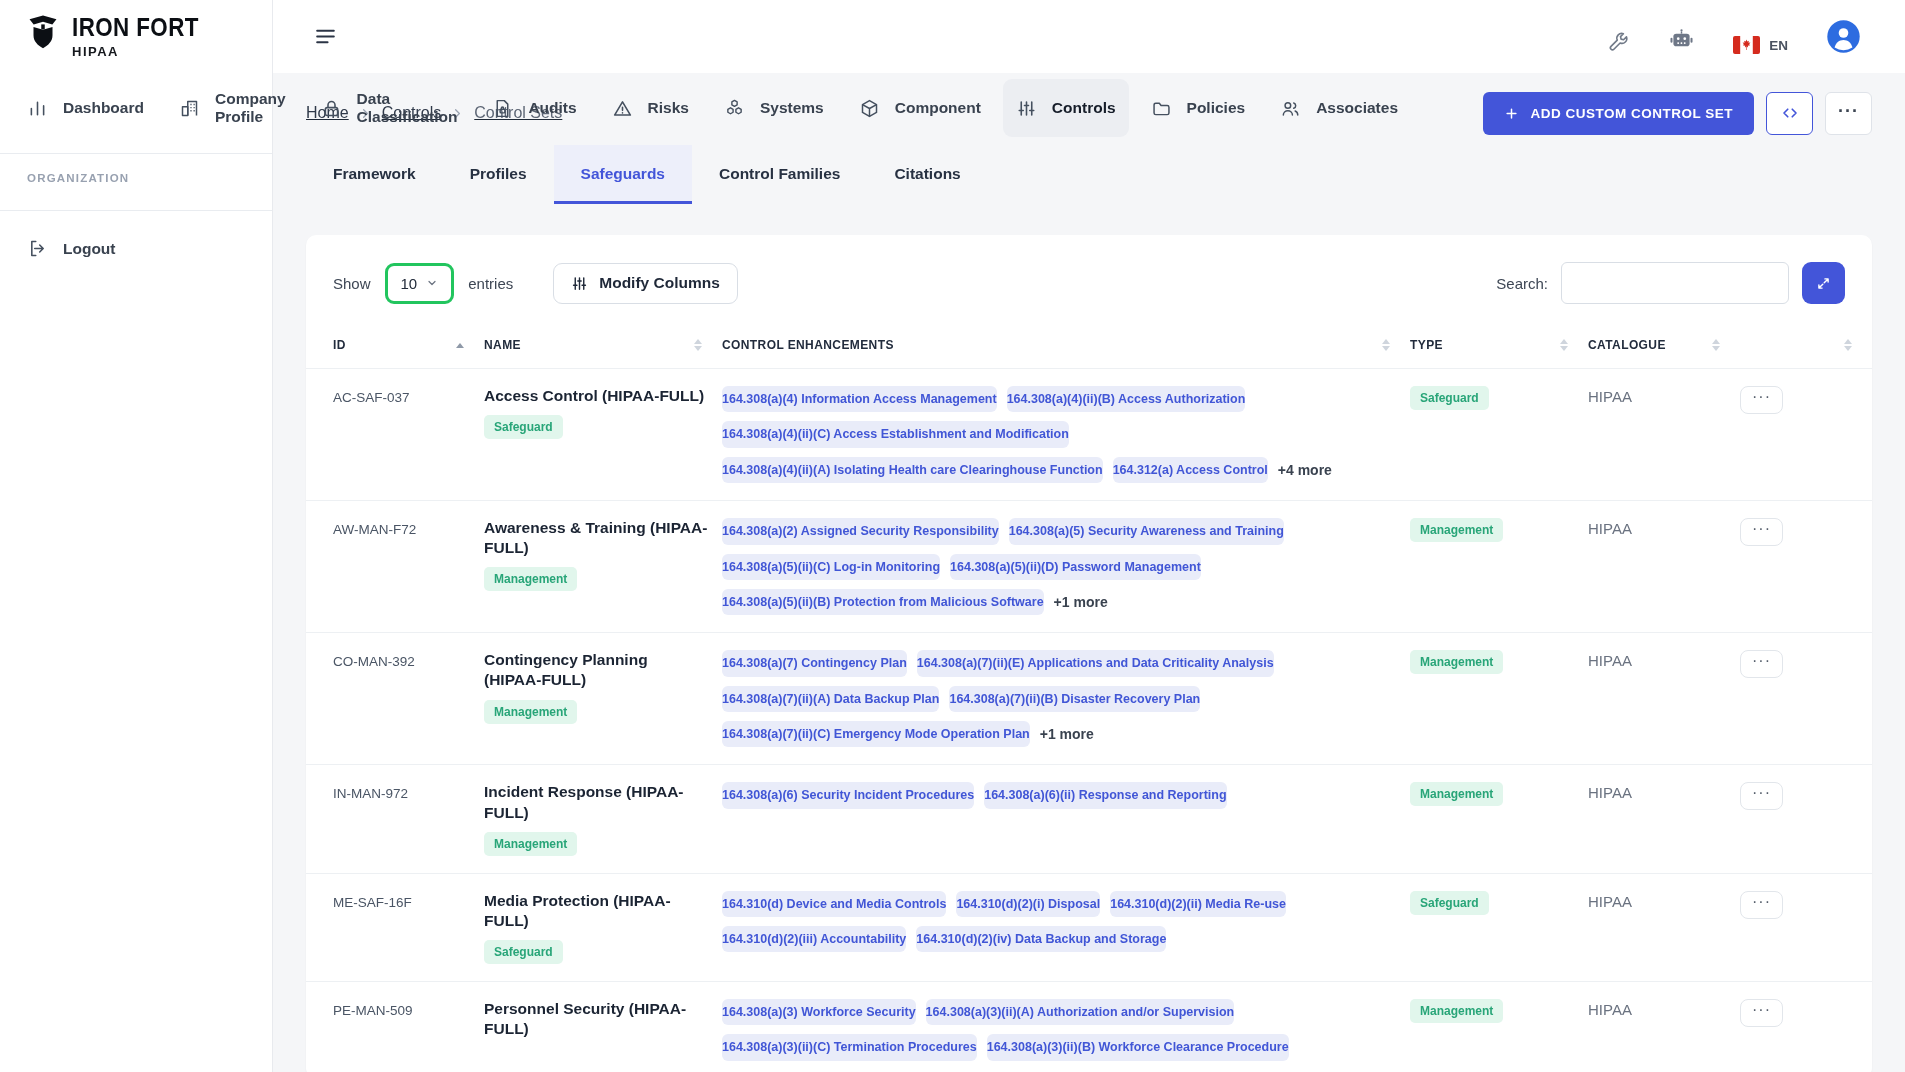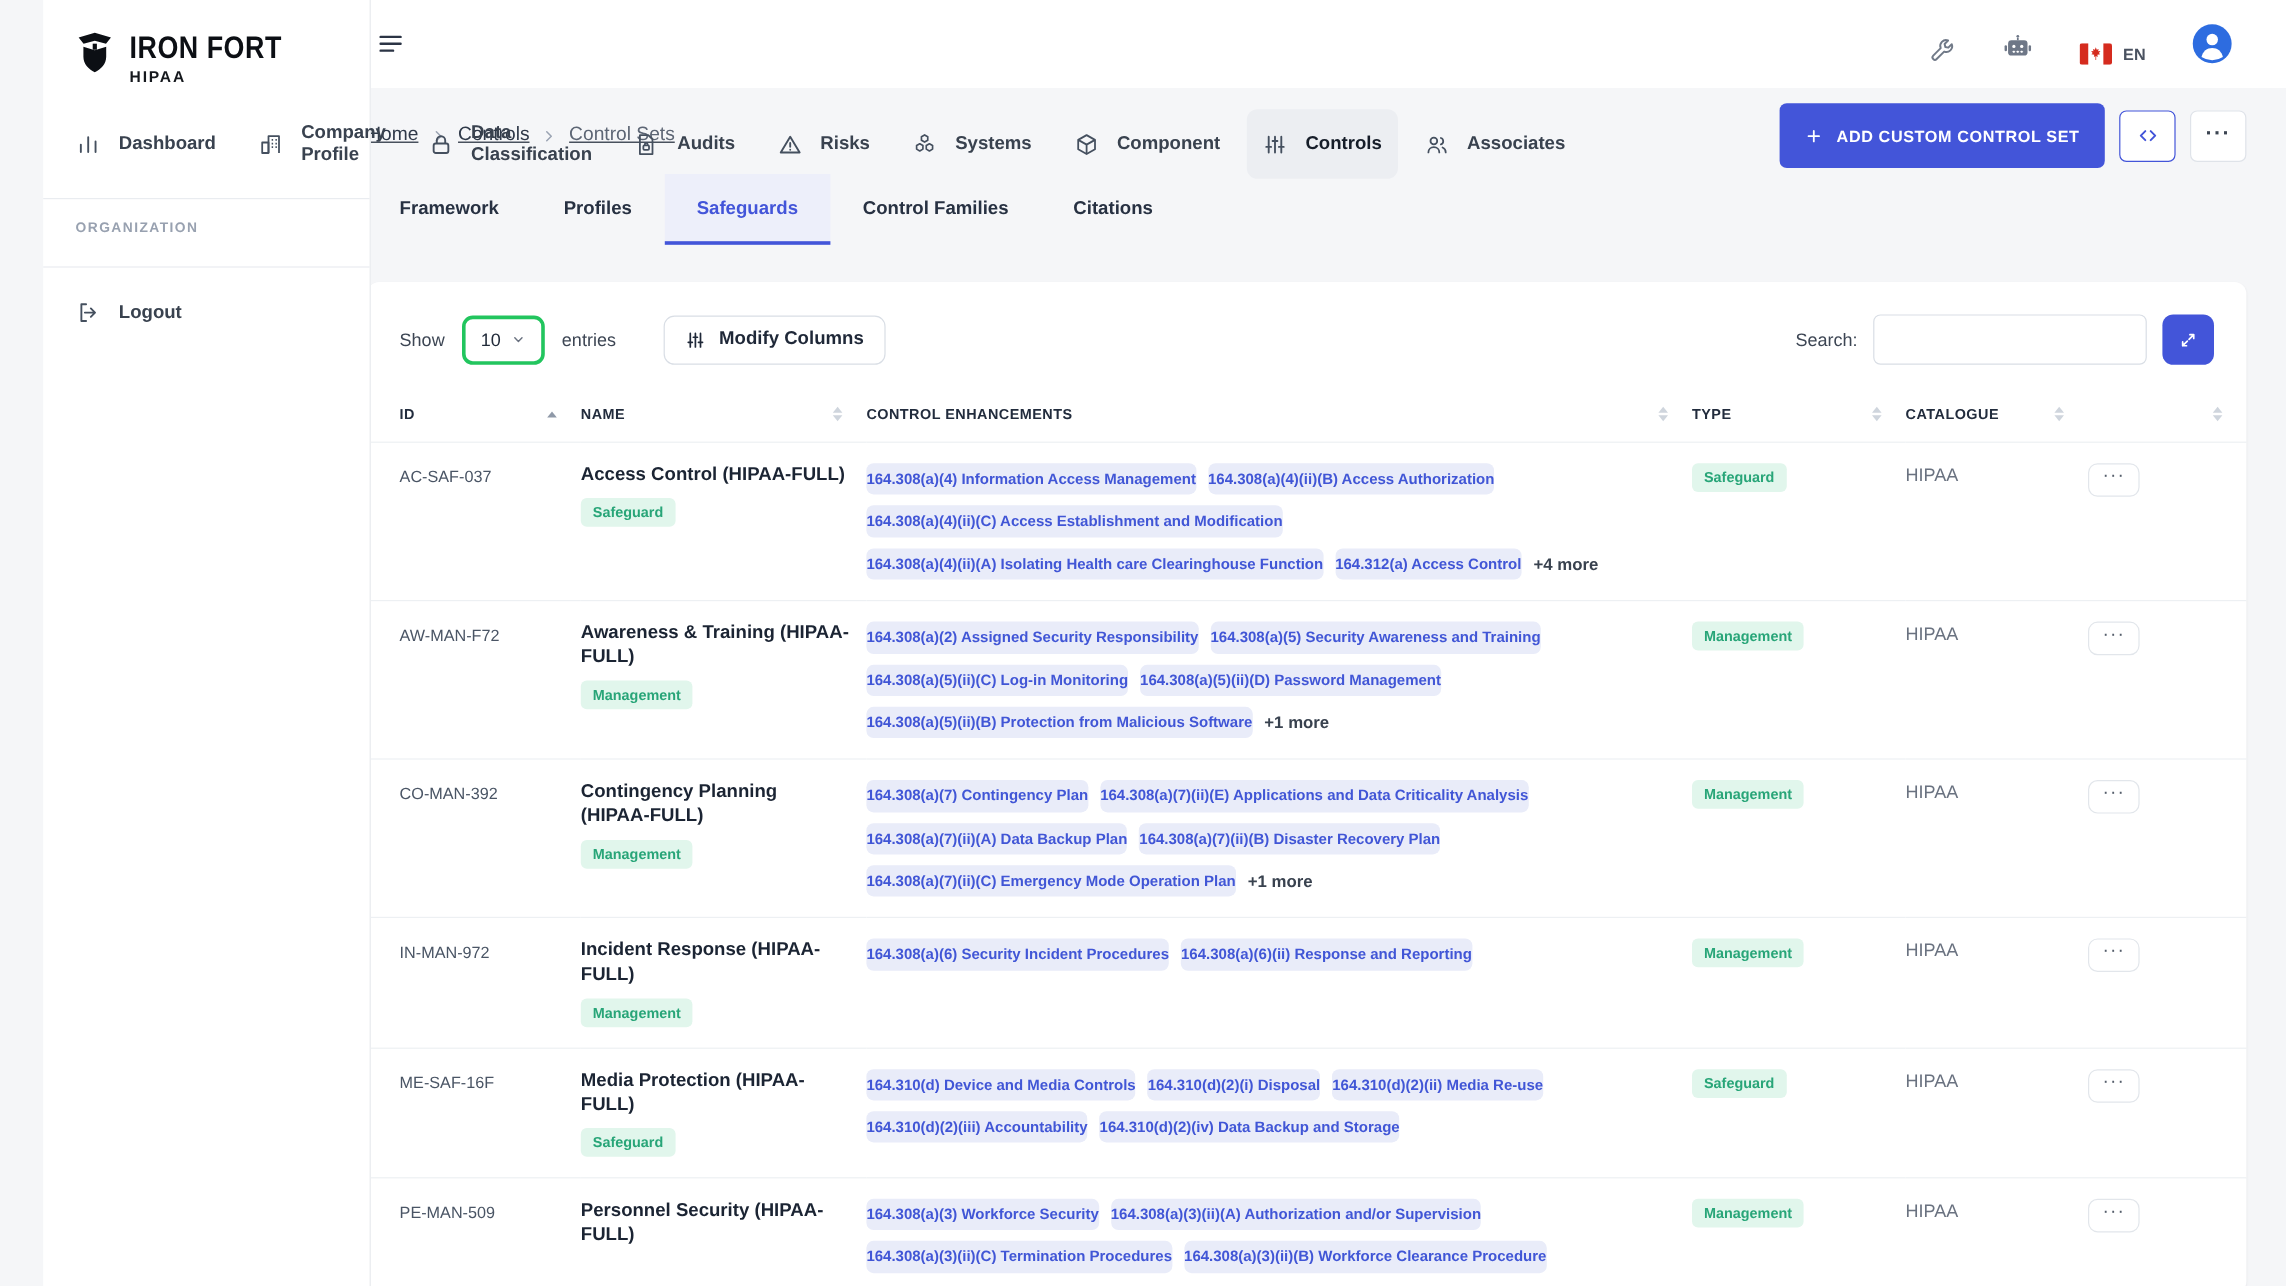--- a/index.html
+++ b/index.html
@@ -2,21 +2,21 @@
 <html><head>
 <meta charset="utf-8">
 <style>
   * { margin:0; padding:0; box-sizing:border-box; }
   html,body { width:1905px; height:1072px; overflow:hidden; background:#f5f6f8;
               font-family:"Liberation Sans", sans-serif; color:#1f2937; }
   svg { display:block; }
 
   
   .sidebar { position:fixed; left:0; top:0; width:273px; height:1072px; background:#fff;
-             border-right:1px solid #e8eaee; padding:16px 14px; z-index:5;margin-left:36px; }
+             border-right:1px solid #e8eaee; padding:4px 14px; z-index:5; }
   .logo-row { display:flex; align-items:flex-start; gap:10px; padding:8px 8px 20px 10px; }
   .logo-mark { flex:0 0 auto; }
   .brand-name { font-size:26px; font-weight:800; color:#0c0f14; letter-spacing:.5px;
                 transform:scaleX(.86); transform-origin:left center; white-space:nowrap; }
   .brand-sub { font-size:13px; font-weight:700; color:#15181d; letter-spacing:1.5px; margin-top:1px; }
   .nav { display:flex; flex-direction:row; gap:9px; }
   .nav-item { display:flex; align-items:center; gap:15px; padding:11px 13px; border-radius:9px;
               font-size:15.5px; font-weight:600; color:#39424f; cursor:pointer; }
   .nav-item svg { color:#45505f; }
   .nav-item.active { background:#eceef2; color:#161d29; }
@@ -34,21 +34,21 @@
   
   .content { position:absolute; left:273px; top:73px; right:0; bottom:0; padding:14px 33px 0; overflow:hidden; }
 
   .breadcrumb-row { display:flex; align-items:center; justify-content:space-between; height:52px; }
   .breadcrumb { display:flex; align-items:center; gap:9px; font-size:16px;text-decoration:underline; }
   .crumb { color:#2f3949; cursor:pointer; }
   .crumb.current { color:#5d6675; cursor:default; }
   .page-actions { display:flex; align-items:center; gap:12px; }
   .btn-primary { display:flex; align-items:center; gap:11px; background:#4355d9; color:#fff; border:none;
                  font-family:inherit; font-size:13.5px; font-weight:700; letter-spacing:.5px;
-                 padding:0 21px; height:54px; border-radius:6px; cursor:pointer; }
+                 padding:0 21px; height:43px; border-radius:6px; cursor:pointer; }
   .btn-square { width:47px; height:43px; border-radius:6px; background:#fff; cursor:pointer;
                 display:flex; align-items:center; justify-content:center; }
   .btn-code { border:1px solid #4355d9; }
   .btn-more-h { border:1px solid #dfe3e9; color:#3c4552; font-size:18px; font-weight:700; letter-spacing:1px; }
   .btn-more-h::after { content:"···"; position:relative; top:-2px; }
 
   .tabs { display:flex; margin-top:6px; }
   .tab { padding:20px 27px 21px; font-size:15.5px; font-weight:700; color:#273142; cursor:pointer; }
   .tab.active { color:#4355d9; background:#edeffa; border-bottom:3px solid #4355d9; padding-bottom:18px; }
 
@@ -178,20 +178,28 @@
         </span>
       <span>Component</span>
     </div>
     <div class="nav-item active">
       <span>
           <svg width="21" height="21" viewBox="0 0 24 24" fill="none" stroke="currentColor" stroke-width="1.8" stroke-linecap="round">
             <path d="M6 4.5v15M12 4.5v15M18 4.5v15M3.7 14.2h4.6M9.7 8.6h4.6M15.7 14.2h4.6"></path>
           </svg>
         </span>
       <span>Controls</span>
+    </div>
+    <div class="nav-item">
+      <span>
+          <svg width="21" height="21" viewBox="0 0 24 24" fill="none" stroke="currentColor" stroke-width="1.7" stroke-linejoin="round">
+            <path d="M3.5 8a2 2 0 0 1 2-2h4l2 2.5h7a2 2 0 0 1 2 2V17a2 2 0 0 1-2 2h-13a2 2 0 0 1-2-2Z"></path>
+          </svg>
+        </span>
+      <span>Policies</span>
     </div>
     <div class="nav-item">
       <span>
           <svg width="21" height="21" viewBox="0 0 24 24" fill="none" stroke="currentColor" stroke-width="1.7" stroke-linecap="round">
             <circle cx="9" cy="8.5" r="3.2"></circle>
             <path d="M3.8 19.5c0-2.9 2.3-5 5.2-5s5.2 2.1 5.2 5M15.7 5.7a3.2 3.2 0 0 1 0 6.1M17.3 14.8c1.8.7 3 2.5 3 4.7"></path>
           </svg>
         </span>
       <span>Associates</span>
     </div>

